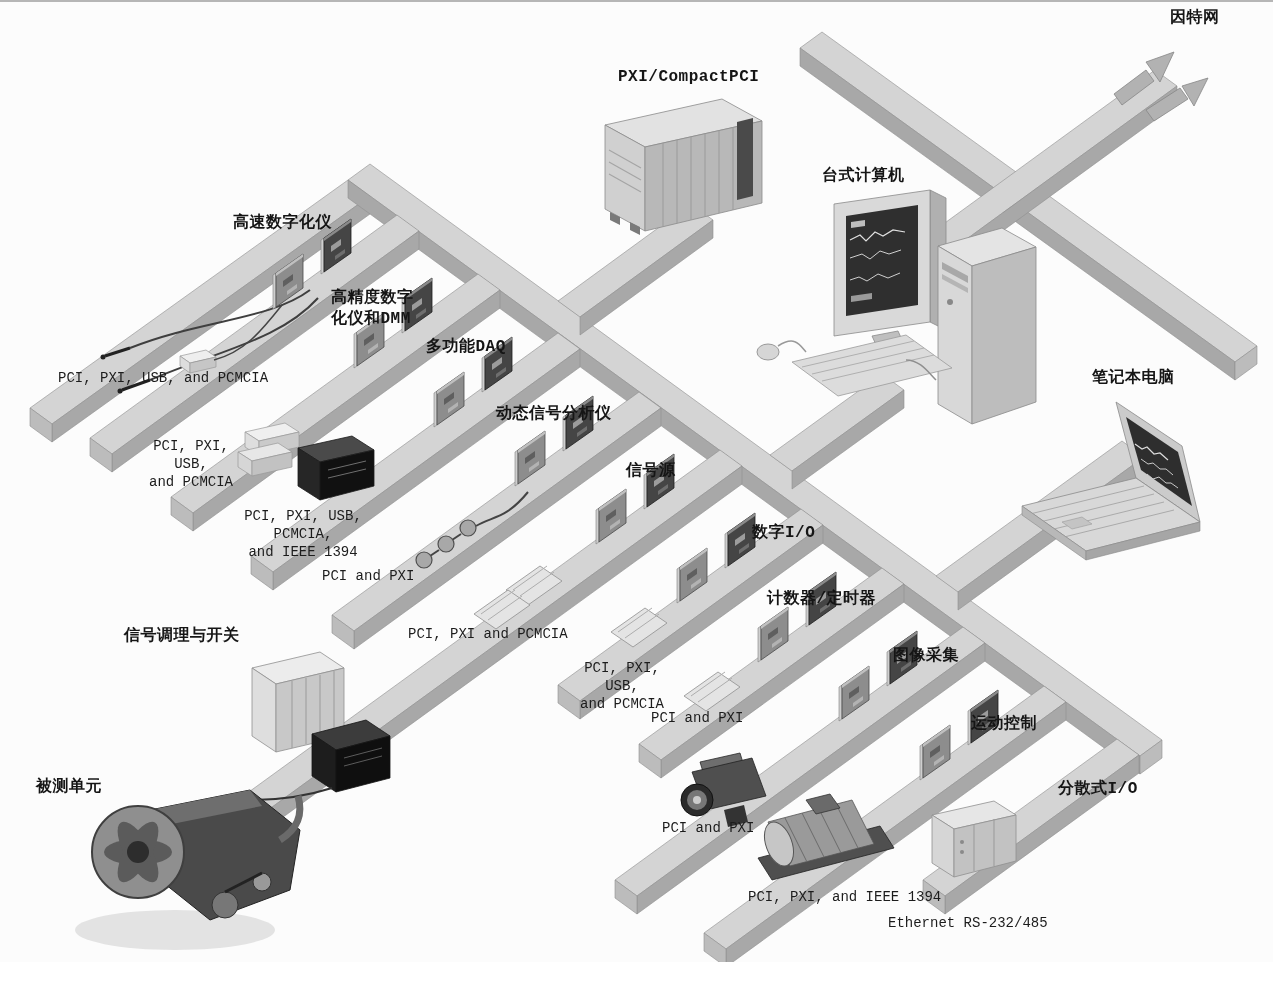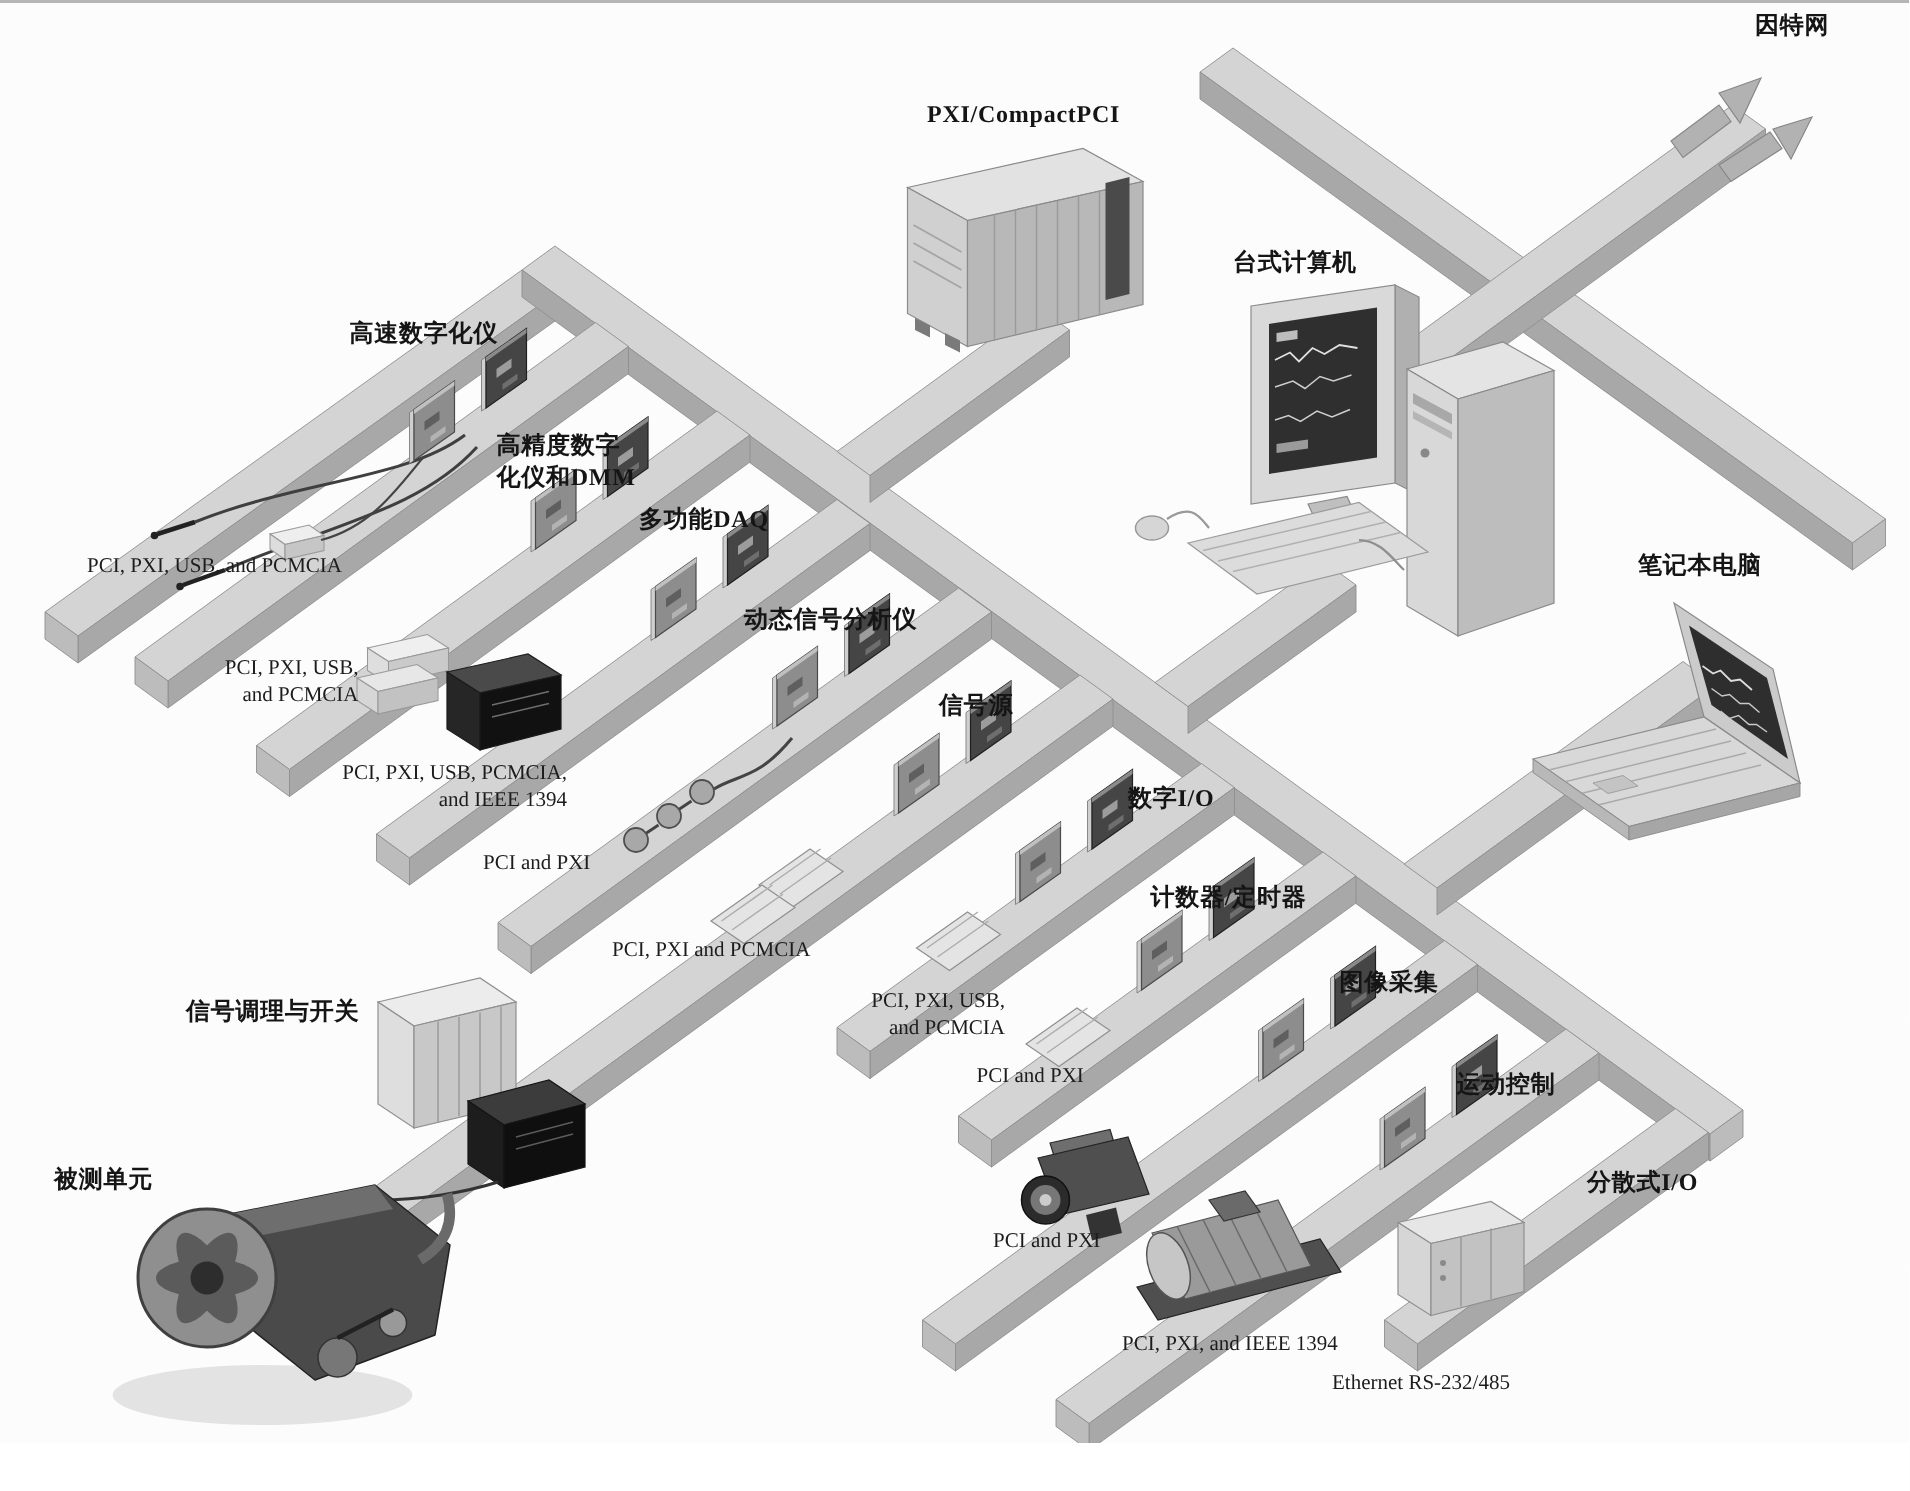--- a/index.html
+++ b/index.html
@@ -1,24 +1,24 @@
 <!DOCTYPE html>
 <html><head>
 <meta charset="utf-8">
 <style>
   html,body{margin:0;padding:0;background:#ffffff}
   .stage{position:relative;width:1273px;height:962px;background:#fcfcfc;overflow:hidden;
-         font-family:Liberation Serif, serif}
+         font-family:Liberation Mono, monospace}
   .stage svg{position:absolute;left:0;top:0}
   .top-rule{position:absolute;left:0;top:0;width:100%;height:2px;background:#7c7c7c;opacity:.55}
   .labels{position:absolute;left:0;top:0;width:100%;height:100%;z-index:5;pointer-events:none}
   .cn{position:absolute;font-weight:bold;font-size:16px;line-height:1.3;color:#151515;
       white-space:pre-line;letter-spacing:.5px}
   .bus{position:absolute;font-size:14px;line-height:1.3;color:#1c1c1c;white-space:pre-line}
-  .bus.center{text-align:right}
+  .bus.center{text-align:center}
   
   .ft{fill:#d4d4d4;stroke:#8f8f8f;stroke-width:.6}
   .ff{fill:#a8a8a8;stroke:#8f8f8f;stroke-width:.6}
   .fc{fill:#bcbcbc;stroke:#8f8f8f;stroke-width:.6}
 </style>
 </head>
 <body>
 
 <div class="stage">
   <div class="top-rule"></div>
@@ -315,21 +315,21 @@
       <circle cx="962" cy="842" r="2" fill="#8a8a8a"></circle>
       <circle cx="962" cy="852" r="2" fill="#8a8a8a"></circle>
     </g>
   </svg>
 
   <div class="labels">
     <div class="cn" style="left:1170px;top:8px">因特网</div>
     <div class="cn" style="left:618px;top:67px">PXI/CompactPCI</div>
     <div class="cn" style="left:822px;top:166px">台式计算机</div>
     <div class="cn" style="left:1092px;top:368px">笔记本电脑</div>
-    <div class="cn" style="left:124px;top:665px">信号调理与开关</div>
+    <div class="cn" style="left:124px;top:626px">信号调理与开关</div>
     <div class="cn" style="left:36px;top:777px">被测单元</div>
 
     <div class="cn" style="left:233px;top:213px">高速数字化仪</div>
     <div class="cn" style="left:331px;top:288px">高精度数字
 化仪和DMM</div>
     <div class="cn" style="left:426px;top:337px">多功能DAQ</div>
     <div class="cn" style="left:496px;top:404px">动态信号分析仪</div>
     <div class="cn" style="left:626px;top:461px">信号源</div>
     <div class="cn" style="left:752px;top:523px">数字I/O</div>
     <div class="cn" style="left:767px;top:589px">计数器/定时器</div>

